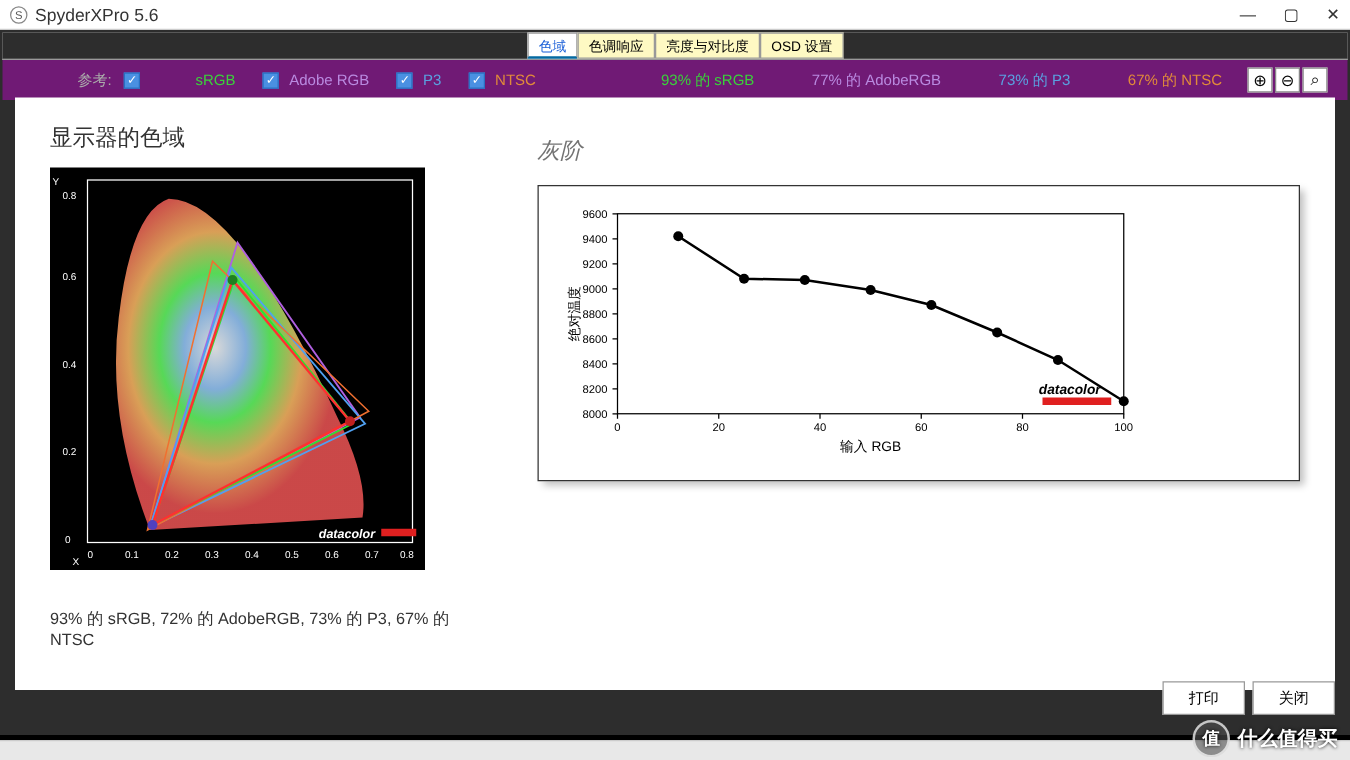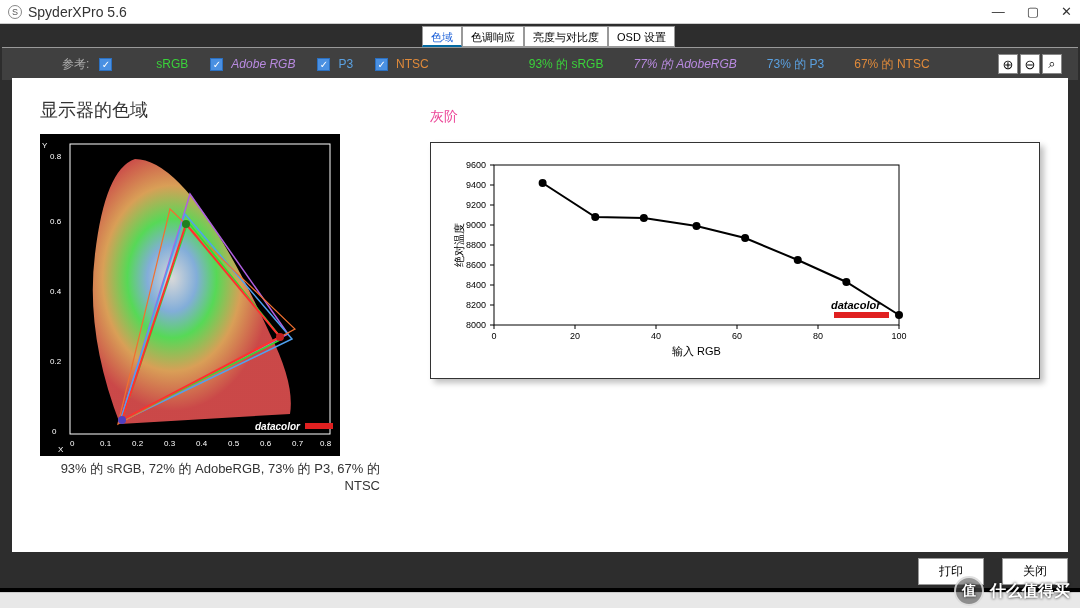--- a/index.html
+++ b/index.html
@@ -5,44 +5,44 @@
 * { box-sizing: border-box; margin: 0; padding: 0; }
 body { font-family: "Segoe UI", Arial, sans-serif; font-size: 12px; background: #000; width: 1080px; height: 608px; overflow: hidden; position: relative; }
 .titlebar { background: #fff; height: 24px; display: flex; align-items: center; padding: 0 8px; border-bottom: 1px solid #ccc; }
 .titlebar .app-icon { width: 14px; height: 14px; border: 1px solid #888; border-radius: 50%; display: flex; align-items: center; justify-content: center; font-size: 9px; color: #555; margin-right: 6px; }
 .titlebar .title { color: #333; font-size: 14px; }
 .titlebar .win-controls { margin-left: auto; display: flex; gap: 22px; }
 .titlebar .win-controls span { font-size: 13px; color: #333; cursor: pointer; }
 .main-frame { position: absolute; top: 24px; left: 0; right: 0; bottom: 20px; background: #2d2d2d; padding: 2px; }
 .tabbar { background: #ddd; height: 22px; display: flex; align-items: stretch; border-bottom: 1px solid #999; }
 .tabbar .spacer { flex: 1; background: #2d2d2d; }
-.tabbar .tab { padding: 3px 8px; font-size: 11px; border: 1px solid #999; background: #ffffff; cursor: pointer; }
+.tabbar .tab { padding: 3px 8px; font-size: 11px; border: 1px solid #999; background: #fef9c3; cursor: pointer; }
 .tabbar .tab.active { background: #fff; border-bottom: 2px solid #0369a1; color: #1a5fd8; }
-.dark-toolbar { background: #404040; height: 32px; display: flex; align-items: center; padding: 0 16px 0 60px; gap: 10px; font-size: 12px; }
+.dark-toolbar { background: #701a75; height: 32px; display: flex; align-items: center; padding: 0 16px 0 60px; gap: 10px; font-size: 12px; }
 .dark-toolbar .ref-label { color: #aaa; }
 .dark-toolbar .cb { width: 13px; height: 13px; background: #4a90e2; border: 1px solid #2a70c2; display: inline-flex; align-items: center; justify-content: center; color: #fff; font-size: 10px; cursor: pointer; }
 .dark-toolbar .label { cursor: pointer; }
 .c-green { color: #3ad13a; margin-left: 36px; }
-.c-purple { color: #b98ae0; font-style: italic; }
+.c-purple { color: #b98ae0; }
 .c-blue { color: #5aa0e0; }
 .c-orange { color: #e08a3a; }
-.dark-toolbar .metrics { display: flex; gap: 30px; margin-left: 40px; }
+.dark-toolbar .metrics { display: flex; gap: 46px; margin-left: 40px; }
 .dark-toolbar .zoom-tools { margin-left: auto; display: flex; gap: 2px; }
 .zoom-btn { width: 20px; height: 20px; background: #fff; border: 1px solid #888; display: flex; align-items: center; justify-content: center; cursor: pointer; font-size: 13px; }
 .content-area { background: #fff; position: absolute; top: 54px; left: 12px; right: 12px; bottom: 36px; overflow: hidden; }
 .content-inner { padding: 20px 28px; display: flex; gap: 50px; }
 .col-left { width: 340px; }
 .section-title { font-size: 18px; color: #333; margin-bottom: 12px; }
 .gamut-chart { width: 300px; height: 322px; background: #000; position: relative; }
 .gamut-svg { width: 100%; height: 100%; }
-.caption { font-size: 13px; color: #333; margin-top: 4px; text-align: right; }
+.caption { font-size: 13px; color: #333; margin-top: 30px; }
 .col-right { flex: 1; }
-.gray-title { font-size: 14px; color: #ec4899; margin-top: 10px; margin-bottom: 16px; }
+.gray-title { font-size: 18px; color: #737373; margin-top: 10px; margin-bottom: 16px; font-style: italic; }
 .gray-chart { background: #fff; border: 1px solid #333; box-shadow: 4px 4px 6px rgba(0,0,0,0.25); padding: 12px 18px 10px 18px; }
-.botbar { position: absolute; bottom: 3px; right: 12px; display: flex; gap: 18px; }
+.botbar { position: absolute; bottom: 16px; right: 12px; display: flex; gap: 6px; }
 .botbtn { background: #fff; border: 1px solid #999; padding: 4px 20px; font-size: 12px; cursor: pointer; }
 .scrollbar-h { position: absolute; left: 0; right: 0; bottom: 0; height: 16px; background: #e8e8e8; border-top: 1px solid #ccc; }
 .watermark { position: absolute; right: 10px; bottom: 2px; color: #fff; font-size: 16px; font-weight: bold; text-shadow: 0 0 3px #000; display: flex; align-items: center; gap: 6px; pointer-events: none; }
 .watermark .circ { width: 30px; height: 30px; border: 2px solid rgba(255,255,255,0.7); border-radius: 50%; display: flex; align-items: center; justify-content: center; font-size: 14px; background: rgba(80,80,80,0.6); }
 </style>
 </head>
 <body>
 
 <div class="titlebar">
   <div class="app-icon">S</div>

